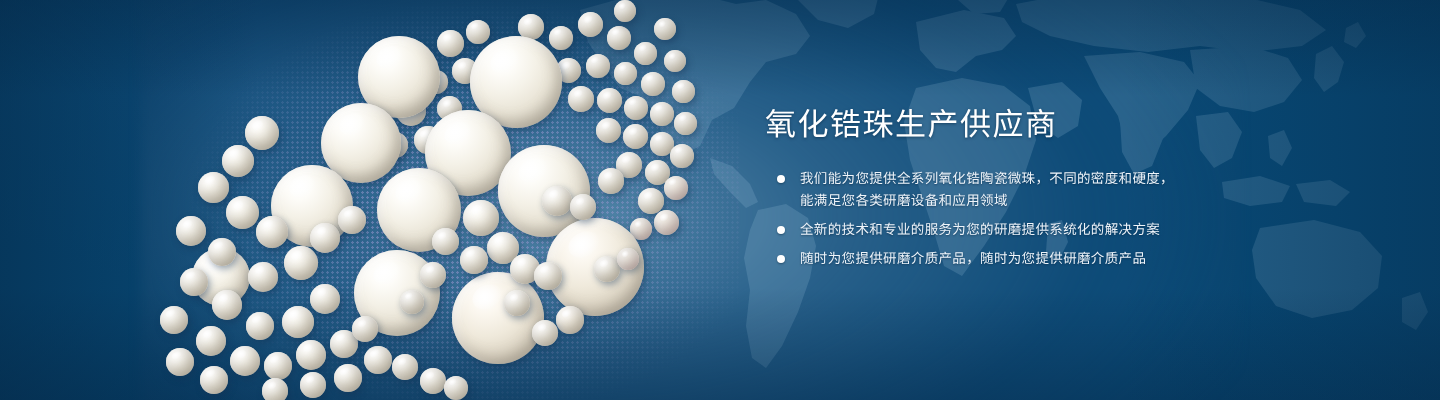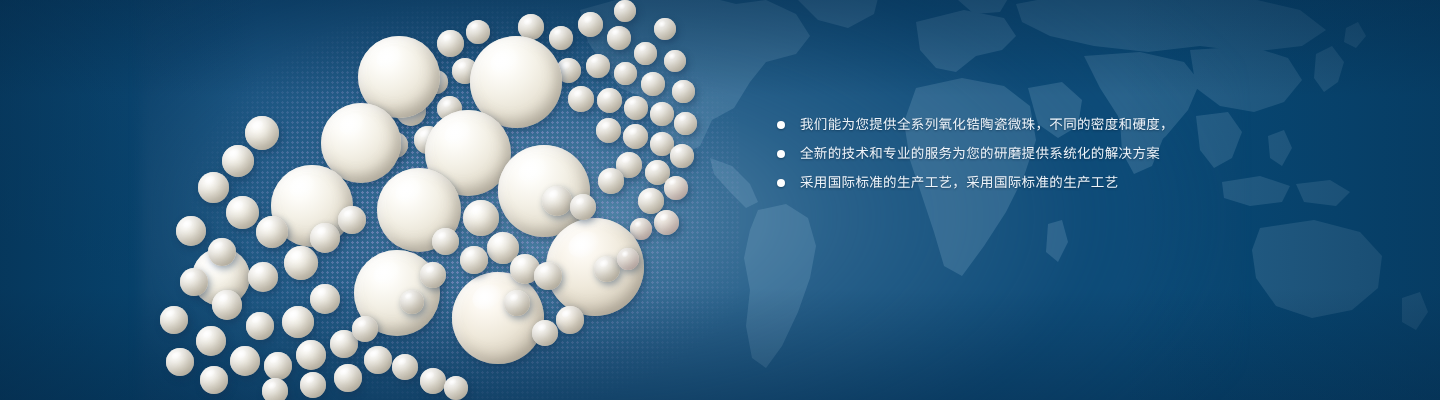--- a/index.html
+++ b/index.html
@@ -330,30 +330,32 @@
     <div class="bead" style="left:532px;top:320px;width:26px;height:26px;"></div>
     <div class="bead" style="left:504px;top:290px;width:26px;height:26px;"></div>
     <div class="bead" style="left:420px;top:262px;width:26px;height:26px;"></div>
     <div class="bead" style="left:400px;top:290px;width:24px;height:24px;"></div>
     <div class="bead" style="left:352px;top:316px;width:26px;height:26px;"></div>
     <div class="bead" style="left:594px;top:256px;width:26px;height:26px;"></div>
     <div class="bead pinkish" style="left:617px;top:248px;width:22px;height:22px;"></div>
   </div>
 
   <div class="content">
+    <h1 class="headline">氧化锆珠生产供应商</h1>
 
     <ul class="bullets">
       <li class="bullet">
         <span class="dot"></span>
         <span>我们能为您提供全系列氧化锆陶瓷微珠，不同的密度和硬度，</span>
+        <span class="line2">能满足您各类研磨设备和应用领域</span>
       </li>
       <li class="bullet">
         <span class="dot"></span>
         <span>全新的技术和专业的服务为您的研磨提供系统化的解决方案</span>
       </li>
       <li class="bullet">
         <span class="dot"></span>
-        <span>采用国际标准的生产工艺，采用国际标准的生产工艺</span>
+        <span>随时为您提供研磨介质产品，随时为您提供研磨介质产品</span>
       </li>
     </ul>
   </div>
 
 </div>
 
 </body></html>

